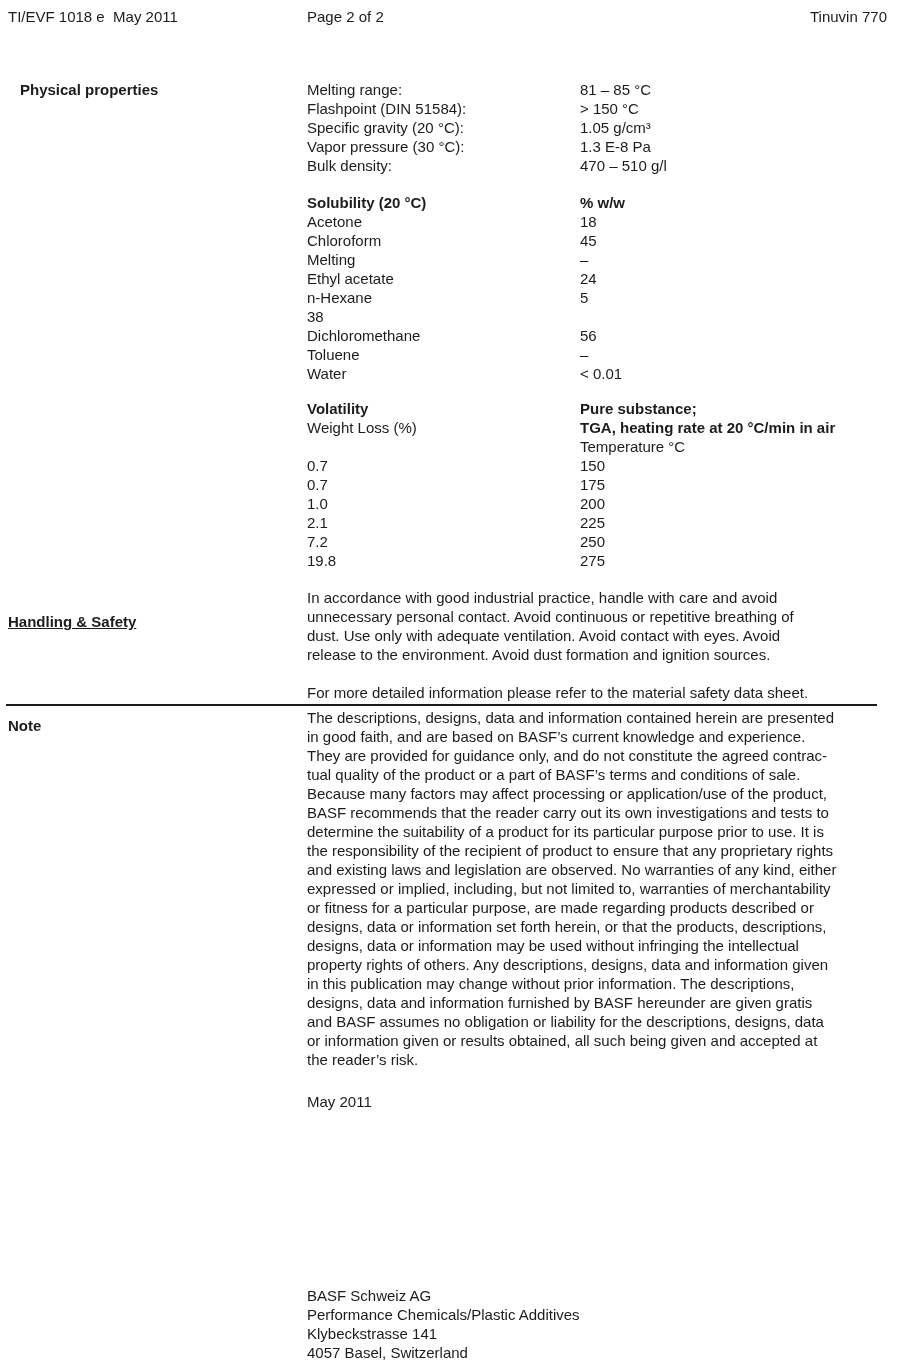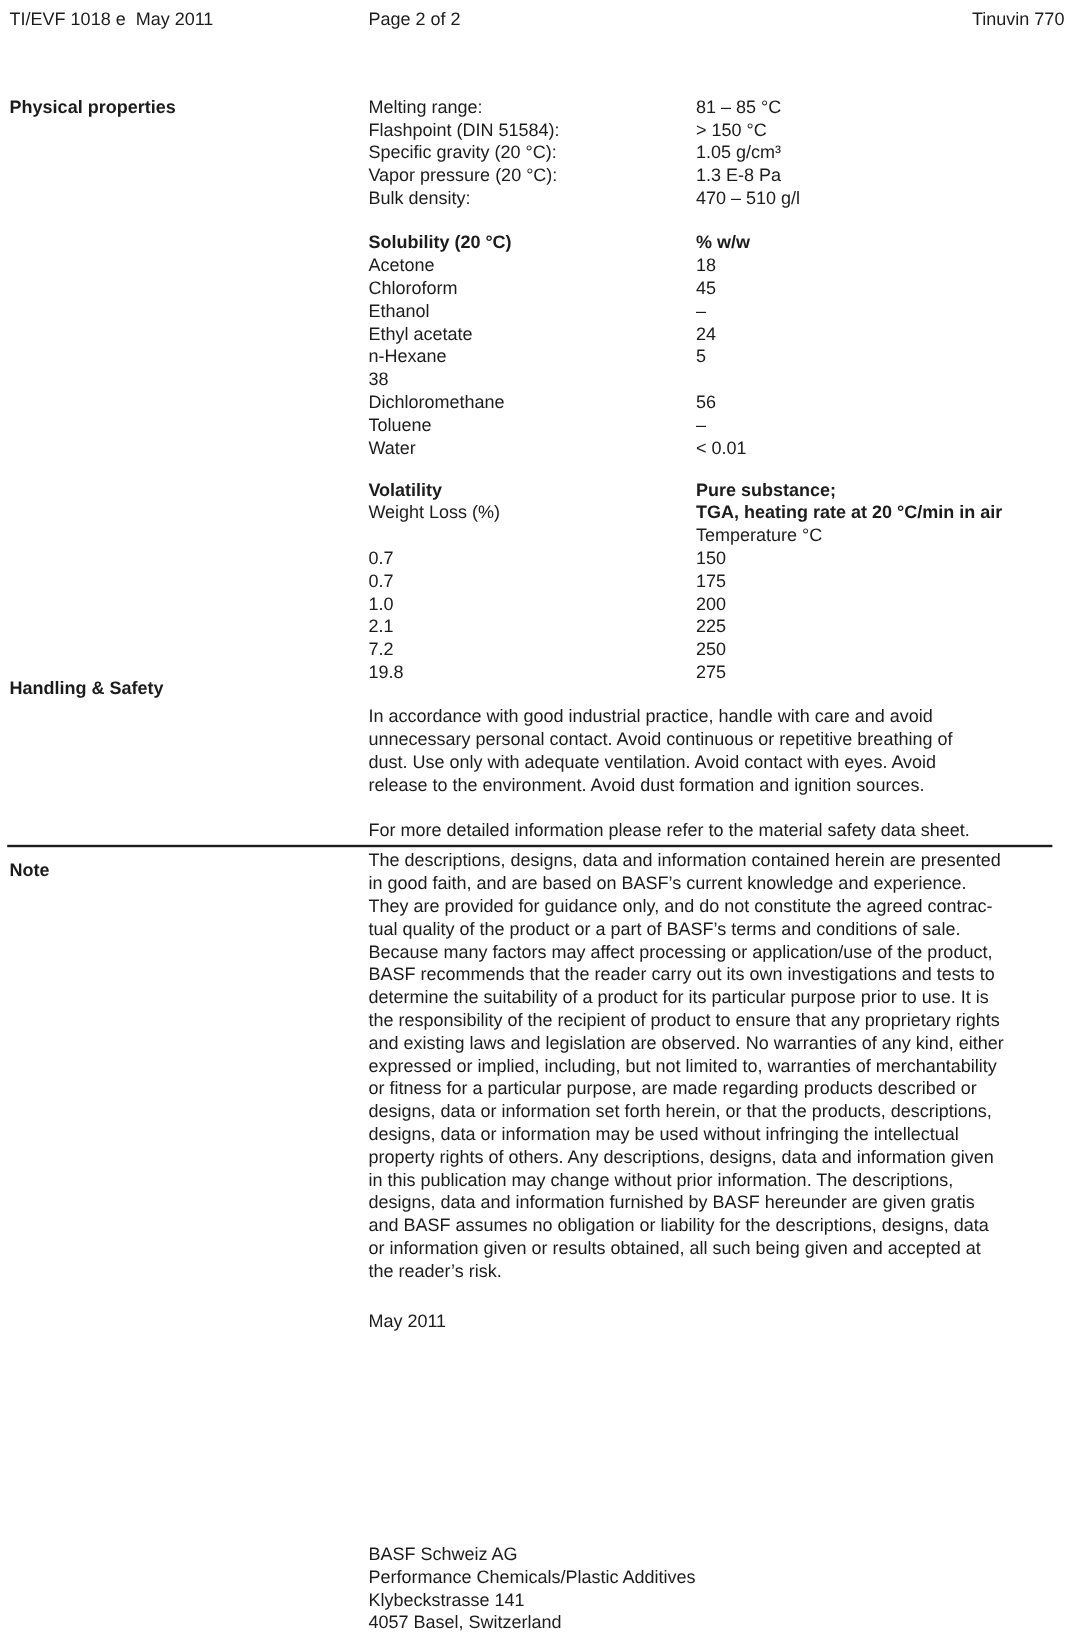--- a/index.html
+++ b/index.html
@@ -33,36 +33,36 @@
 </style>
 </head>
 <body>
 
 <div class="page">
 
   <div class="abs pre" style="left:8px; top:7px;">TI/EVF 1018 e  May 2011</div>
   <div class="abs pre" style="left:307px; top:7px;">Page 2 of 2</div>
   <div class="abs pre right" style="right:13px; top:7px;margin-left:32px;">Tinuvin 770</div>
 
-  <div class="abs bold pre" style="left:8px; top:80px;text-align:center;">Physical properties</div>
+  <div class="abs bold pre" style="left:20px; top:80px;text-align:center;">Physical properties</div>
   <div class="abs tbl" style="left:307px; top:80px; width:593px;">
     <div class="trow">
       <span class="c1">Melting range:</span>
       <span class="c2">81 – 85 °C</span>
     </div>
     <div class="trow">
       <span class="c1">Flashpoint (DIN 51584):</span>
       <span class="c2">&gt; 150 °C</span>
     </div>
     <div class="trow">
       <span class="c1">Specific gravity (20 °C):</span>
       <span class="c2">1.05 g/cm³</span>
     </div>
     <div class="trow">
-      <span class="c1">Vapor pressure (20 °C):</span>
+      <span class="c1">Vapor pressure (30 °C):</span>
       <span class="c2">1.3 E-8 Pa</span>
     </div>
     <div class="trow">
       <span class="c1">Bulk density:</span>
       <span class="c2">470 – 510 g/l</span>
     </div>
   </div>
 
   <div class="abs tbl" style="left:307px; top:193px; width:593px;">
     <div class="trow">
@@ -71,21 +71,21 @@
     </div>
     <div class="trow">
       <span class="c1">Acetone</span>
       <span class="c2">18</span>
     </div>
     <div class="trow">
       <span class="c1">Chloroform</span>
       <span class="c2">45</span>
     </div>
     <div class="trow">
-      <span class="c1">Ethanol</span>
+      <span class="c1">Melting</span>
       <span class="c2">–</span>
     </div>
     <div class="trow">
       <span class="c1">Ethyl acetate</span>
       <span class="c2">24</span>
     </div>
     <div class="trow">
       <span class="c1">n-Hexane</span>
       <span class="c2">5</span>
     </div>
@@ -138,21 +138,21 @@
     <div class="trow">
       <span class="c1">7.2</span>
       <span class="c2">250</span>
     </div>
     <div class="trow">
       <span class="c1">19.8</span>
       <span class="c2">275</span>
     </div>
   </div>
 
-  <div class="abs bold pre" style="left:8px; top:564px;">Handling &amp; Safety</div>
+  <div class="abs bold pre" style="left:8px; top:612px;text-decoration:underline;">Handling &amp; Safety</div>
   <div class="abs pre" style="left:307px; top:588px;">In accordance with good industrial practice, handle with care and avoid
 unnecessary personal contact. Avoid continuous or repetitive breathing of
 dust. Use only with adequate ventilation. Avoid contact with eyes. Avoid
 release to the environment. Avoid dust formation and ignition sources.</div>
   <div class="abs pre" style="left:307px; top:683px;">For more detailed information please refer to the material safety data sheet.</div>
 
   <div class="rule"></div>
 
   <div class="abs bold pre" style="left:8px; top:716px;">Note</div>
   <div class="abs pre" style="left:307px; top:708px;">The descriptions, designs, data and information contained herein are presented

